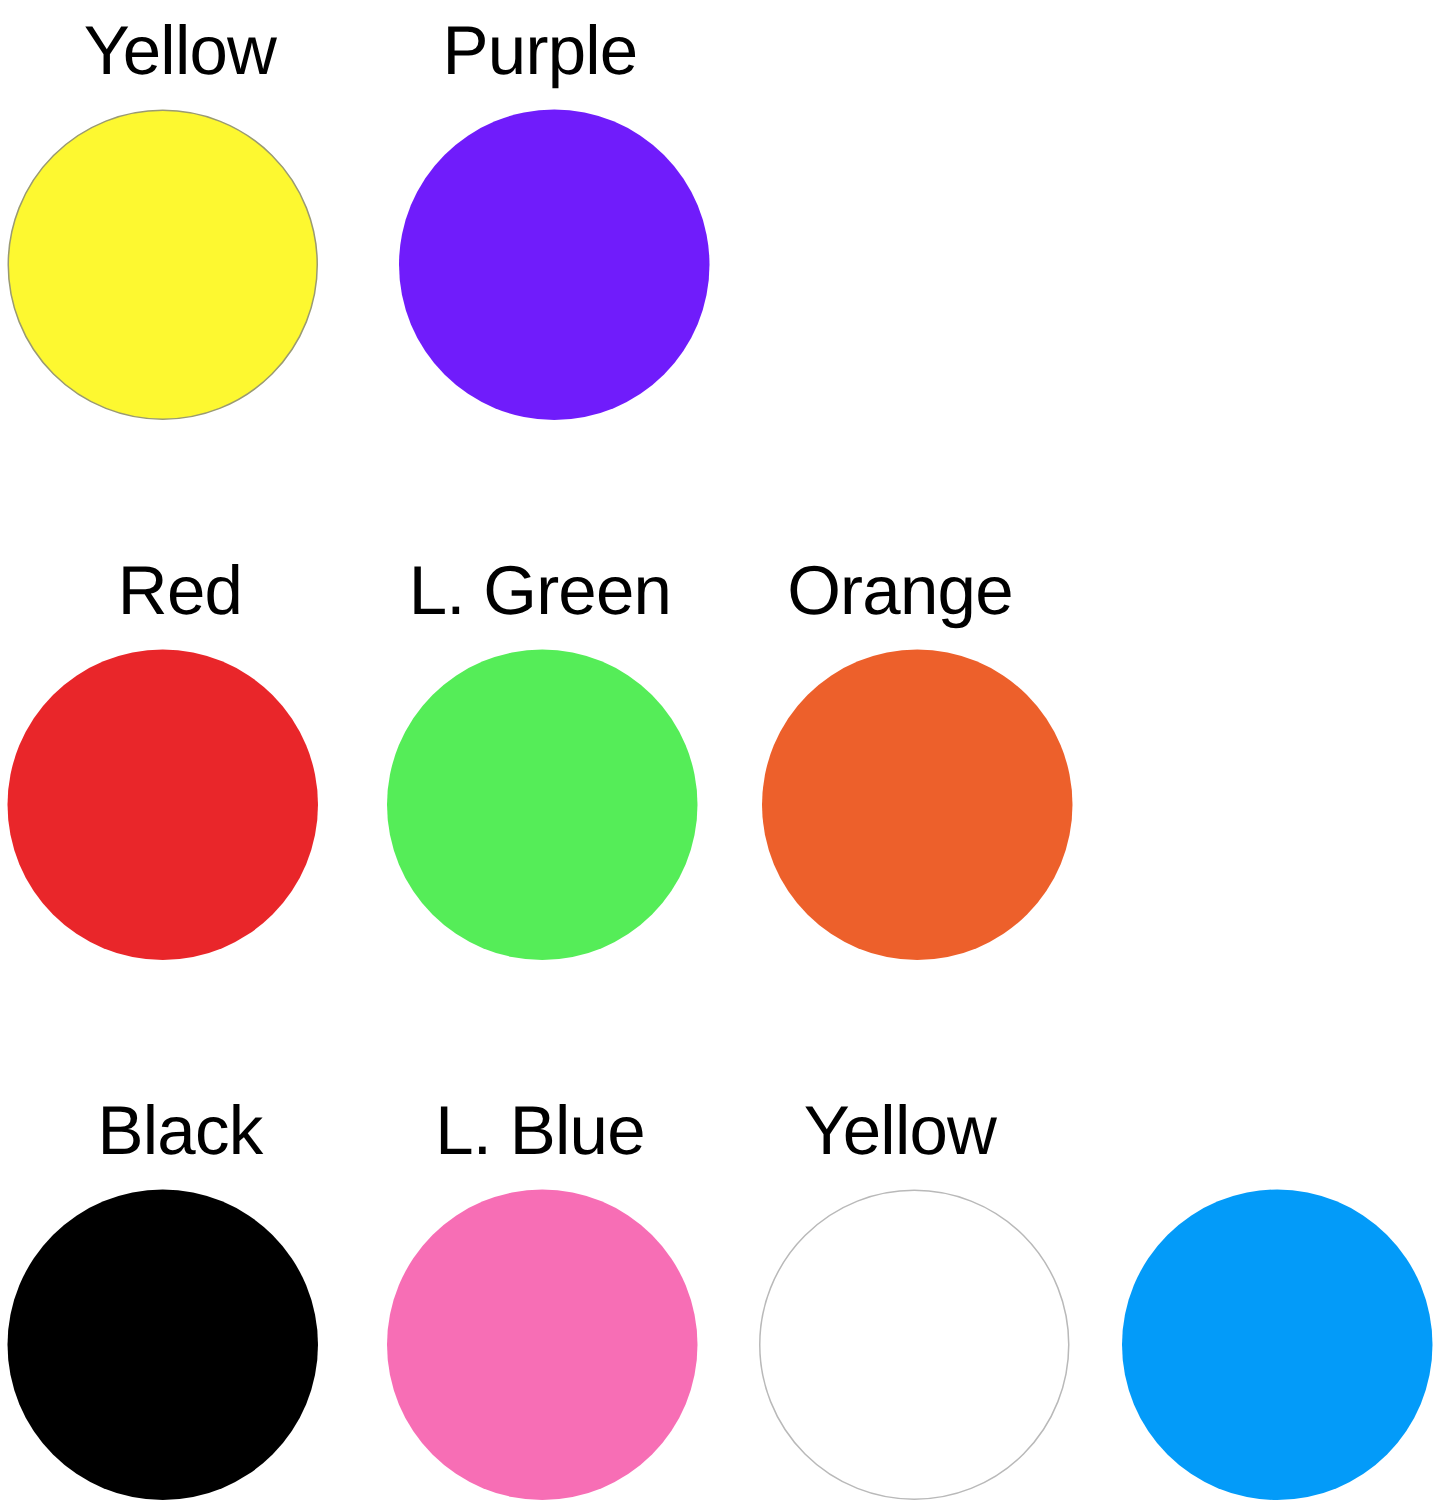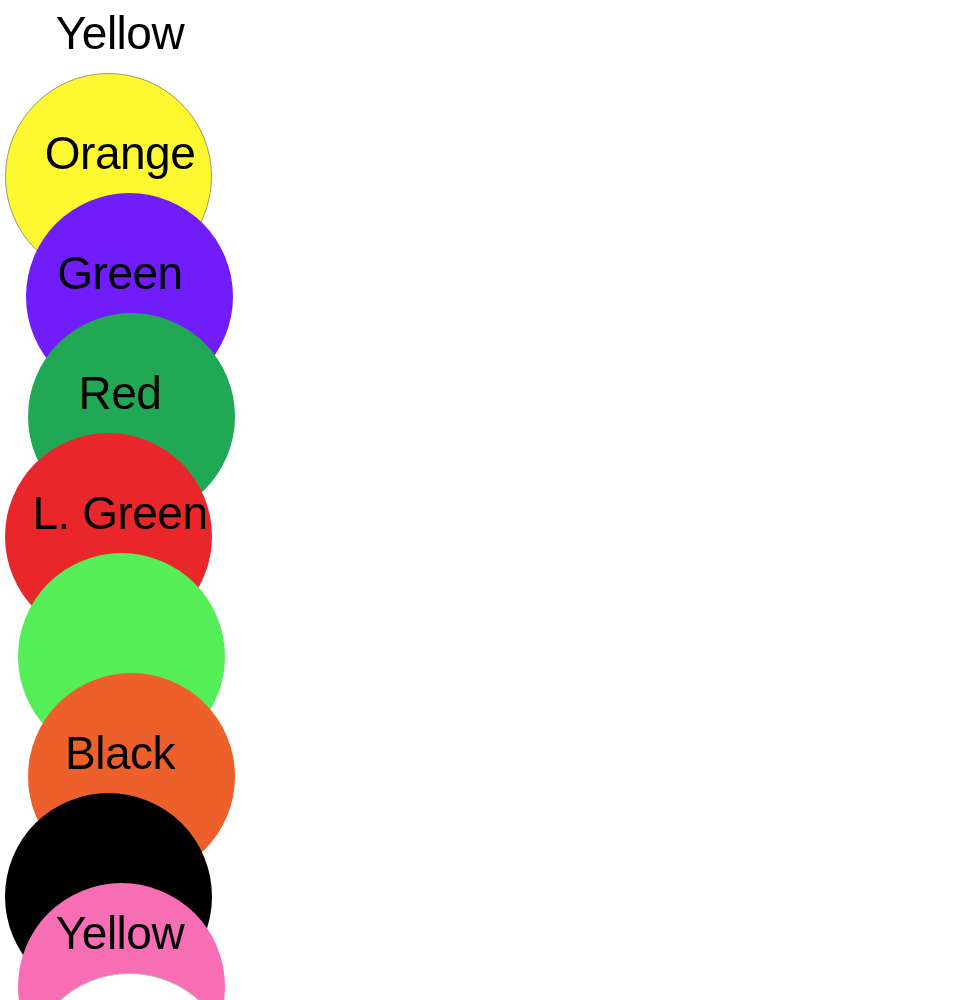--- a/index.html
+++ b/index.html
@@ -22,21 +22,21 @@
     height: 1000px;
     background: #ffffff;
   }
 
   .swatch-row {
     position: absolute;
     left: 0;
     width: 960px;
     height: 360px;
     display: flex;
-    flex-direction: column;
+    flex-direction: row;
   }
   .row-1 { top: 0px; }
   .row-2 { top: 360px; }
   .row-3 { top: 720px; }
 
   .swatch-cell {
     position: relative;
     width: 240px;
     height: 360px;
   }
@@ -83,39 +83,36 @@
 <body>
 
 <div id="swatch-chart">
 
   <div class="swatch-row row-1">
     <div class="swatch-cell cell-0">
       <div class="swatch-label">Yellow</div>
       <div class="swatch-circle has-outline" style="background: rgb(253, 248, 48);"></div>
     </div>
     <div class="swatch-cell cell-2">
-      <div class="swatch-label">Orange</div>
+      <div class="swatch-label">Purple</div>
       <div class="swatch-circle" style="background: rgb(112, 28, 251);"></div>
-    </div>
-    <div class="swatch-cell cell-3">
-      <div class="swatch-label">Green</div>
-      <div class="swatch-circle" style="background: rgb(33, 168, 84);"></div>
     </div>
   </div>
 
   <div class="swatch-row row-2">
     <div class="swatch-cell cell-0">
       <div class="swatch-label">Red</div>
       <div class="swatch-circle" style="background: rgb(233, 38, 42);"></div>
     </div>
     <div class="swatch-cell cell-1">
       <div class="swatch-label">L. Green</div>
       <div class="swatch-circle" style="background: rgb(85, 237, 88);"></div>
     </div>
     <div class="swatch-cell cell-3">
+      <div class="swatch-label">Orange</div>
       <div class="swatch-circle" style="background: rgb(237, 96, 43);"></div>
     </div>
   </div>
 
   <div class="swatch-row row-3">
     <div class="swatch-cell cell-0">
       <div class="swatch-label">Black</div>
       <div class="swatch-circle" style="background: rgb(0, 0, 0);"></div>
     </div>
     <div class="swatch-cell cell-1">

